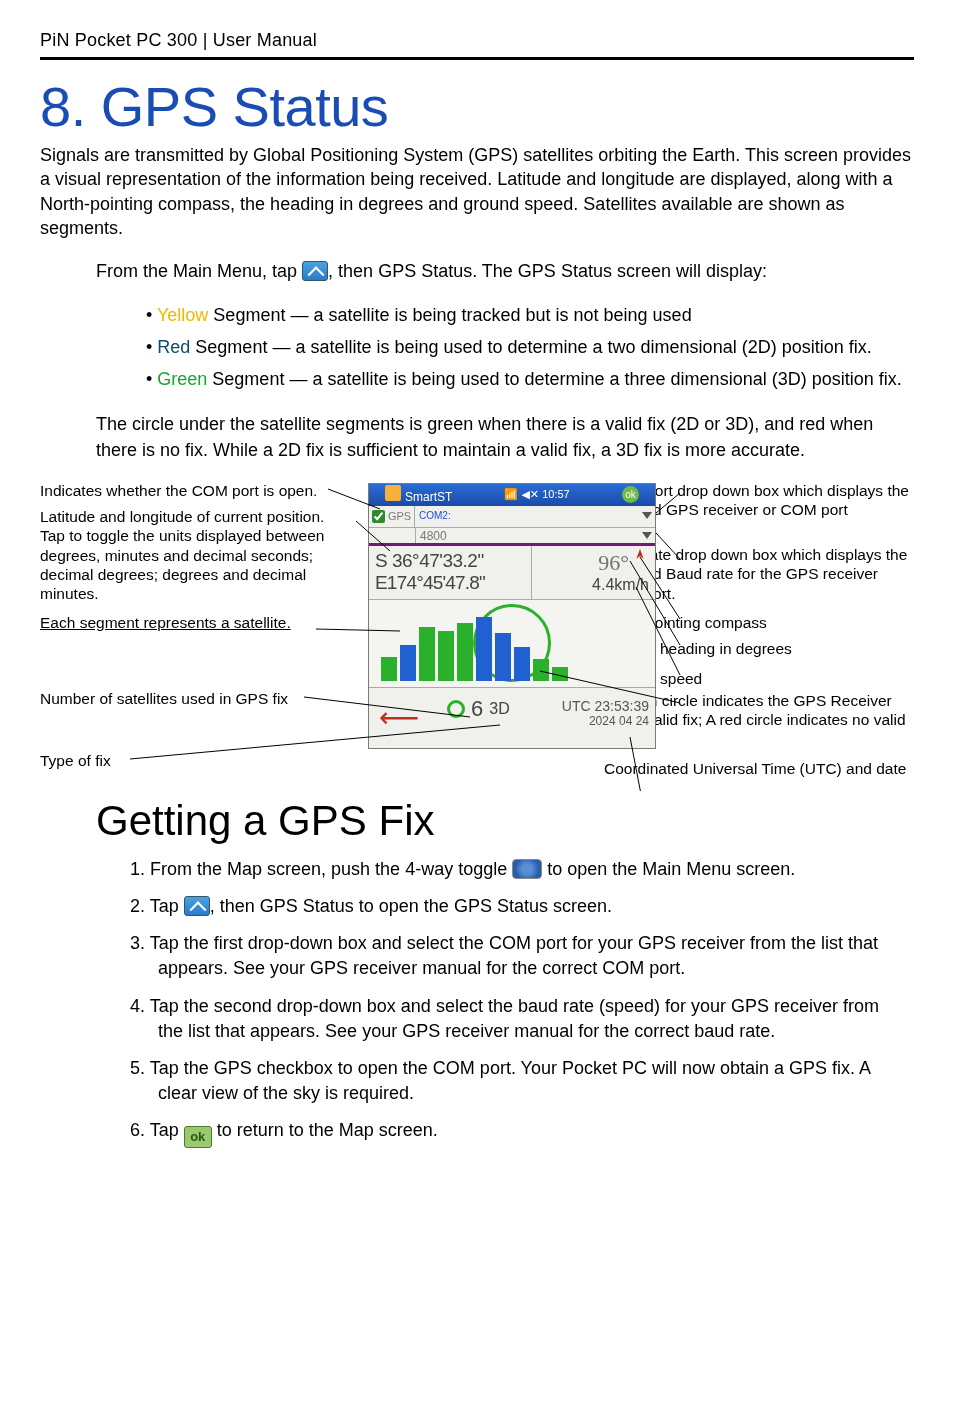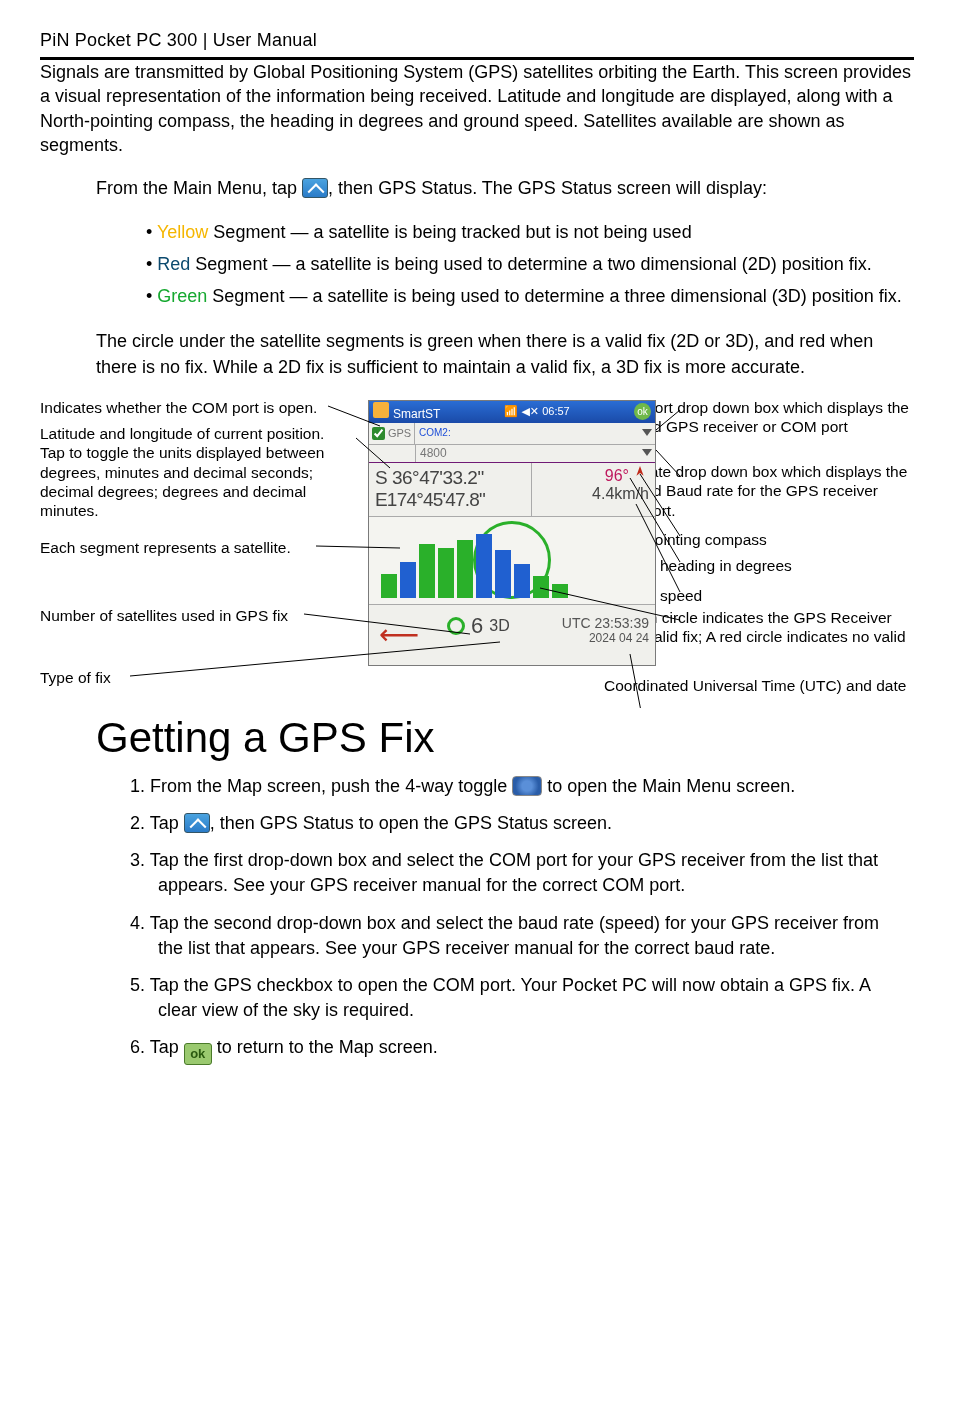--- a/index.html
+++ b/index.html
@@ -97,38 +97,38 @@
     top: 2px;
     width: 288px;
     height: 266px;
     border: 1px solid #7a7a7a;
     background: #f0f0ec;
     font-size: 13px;
   }
   .ss-title{
     height:22px;background:linear-gradient(#2a6dd4,#1a4aa8);
     color:#fff;display:flex;align-items:center;justify-content:space-between;
-    padding:0 4px;font-size:12px;
+    padding:0 16px;font-size:12px;
   }
   .ss-title .wicon{background:#f7b13a;width:16px;height:16px;border-radius:2px;display:inline-block;margin-right:4px;}
   .ss-title .okc{background:#6fb84a;width:17px;height:17px;border-radius:50%;color:#fff;font-size:10px;line-height:17px;text-align:center;}
   .ss-row1{height:22px;display:flex;border-bottom:1px solid #aaa;}
   .ss-row1 .cb{width:46px;border-right:1px solid #aaa;display:flex;align-items:center;justify-content:center;gap:3px;color:#777;font-size:11px;}
   .ss-row1 .cb input{margin:0;accent-color:#2d8a2d;}
   .ss-row1 .dd{flex:1;position:relative;padding-left:4px;color:#1d4ed8;font-size:10px;line-height:20px;}
   .ss-row1 .dd .tri{position:absolute;right:3px;top:6px;width:0;height:0;border-left:5px solid transparent;border-right:5px solid transparent;border-top:7px solid #555;}
-  .ss-row2{height:18px;border-bottom:1px solid #701a75;position:relative;}
+  .ss-row2{height:18px;border-bottom:3px solid #701a75;position:relative;}
   .ss-row2 .dd{position:absolute;left:46px;right:0;top:0;bottom:0;border-left:1px solid #aaa;padding-left:4px;color:#777;font-size:12px;line-height:16px;}
   .ss-row2 .tri{position:absolute;right:3px;top:4px;width:0;height:0;border-left:5px solid transparent;border-right:5px solid transparent;border-top:7px solid #555;}
   .ss-coords{height:54px;border-bottom:1px solid #aaa;display:flex;}
   .ss-coords .left{flex:1.3;padding:4px 2px 2px 6px;color:#444;font-family:"Arial";}
   .ss-coords .right{flex:1;border-left:1px solid #aaa;position:relative;padding:2px;}
   .coord-s{font-size:19px;letter-spacing:-0.5px;}
   .coord-e{font-size:19px;letter-spacing:-0.8px;}
-  .hdg{font-size:16px;color:#be185d;}
+  .hdg{font-size:22px;color:#737373;font-family:Liberation Serif, serif;}
   .spd{font-size:16px;color:#444;}
   .compass{position:absolute;right:6px;top:2px;width:18px;height:18px;}
   .compass svg{width:18px;height:18px;}
   .ss-sat{height:88px;border-bottom:1px solid #aaa;background:#f4f4f0;position:relative;padding-top:4px;}
   .circle-green{position:absolute;left:50%;top:50%;width:78px;height:78px;border:3px solid #2ab02a;border-radius:50%;transform:translate(-50%,-50%);}
   .bars{position:absolute;left:12px;bottom:6px;display:flex;gap:3px;align-items:flex-end;}
   .bar{width:16px;}
   .bg{background:#2ab02a;}
   .bb{background:#2060d0;}
   .ss-bottom{height:56px;position:relative;}
@@ -152,20 +152,21 @@
   ol.steps li .cont { display:block; margin-left: 28px; }
 
   svg.callout{position:absolute;width:100%;height:100%;left:0;top:0;pointer-events:none;}
 </style>
 </head>
 <body>
 
 <div class="page">
   <div class="header-line">PiN Pocket PC 300 | User Manual</div>
 
+  <h1 class="main-title">8. GPS Status</h1>
 
   <p class="intro">Signals are transmitted by Global Positioning System (GPS) satellites orbiting the Earth. This screen provides a visual representation of the information being received. Latitude and longitude are displayed, along with a North-pointing compass, the heading in degrees and ground speed. Satellites available are shown as segments.</p>
 
   <p class="txt indent-1">
     <span>From the Main Menu, tap </span>
     <span class="icon-img"></span><span>, then GPS Status. The GPS Status screen will display:</span>
   </p>
 
   <ul class="txt indent-2 bullets" style="list-style:none;padding:0;margin:6px 0 10px 106px;">
     <li>• <span class="yellow">Yellow</span><span> Segment — a satellite is being tracked but is not being used</span></li>
@@ -173,39 +174,39 @@
     <li>• <span class="green">Green</span><span> Segment — a satellite is being used to determine a three dimensional (3D) position fix.</span></li>
   </ul>
 
   <p class="txt indent-1">The circle under the satellite segments is green when there is a valid fix (2D or 3D), and red when there is no fix. While a 2D fix is sufficient to maintain a valid fix, a 3D fix is more accurate.</p>
 
   <div class="diagram-area">
 
     <div class="left-labels">
       <div class="lbl" style="top:0;">Indicates whether the COM port is open.</div>
       <div class="lbl" style="top:26px;">Latitude and longitude of current position. Tap to toggle the units displayed between degrees, minutes and decimal seconds; decimal degrees; degrees and decimal minutes.</div>
-      <div class="lbl" style="top:140px;">Each segment represents a satellite.</div>
+      <div class="lbl" style="top:132px;text-decoration:underline;">Each segment represents a satellite.</div>
       <div class="lbl" style="top:208px;">Number of satellites used in GPS fix</div>
       <div class="lbl" style="top:270px;">Type of fix</div>
     </div>
 
     <div class="right-labels">
       <div class="lbl" style="top:0;">COM Port drop down box which displays the selected GPS receiver or COM port</div>
       <div class="lbl" style="top:64px;">Baud rate drop down box which displays the selected Baud rate for the GPS receiver COM port.</div>
       <div class="lbl" style="top:132px;">North pointing compass</div>
       <div class="lbl" style="top:158px;">Current heading in degrees</div>
       <div class="lbl" style="top:188px;">Ground speed</div>
       <div class="lbl" style="top:210px;">A green circle indicates the GPS Receiver has a valid fix; A red circle indicates no valid fix</div>
       <div class="lbl" style="top:278px;">Coordinated Universal Time (UTC) and date</div>
     </div>
 
     <div class="screenshot">
       <div class="ss-title">
         <span><span class="wicon"></span><span>SmartST</span></span>
-        <span style="font-size:11px;">📶 ◀✕ <span>06:57</span></span>
+        <span style="font-size:11px;">📶 ◀✕ <span>10:57</span></span>
         <span class="okc">ok</span>
       </div>
       <div class="ss-row1">
         <div class="cb">
             <input type="checkbox" checked="" style="">
             <span>GPS</span>
           </div>
         <div class="dd"><span>COM2:</span><span class="tri"></span></div>
       </div>
       <div class="ss-row2">

